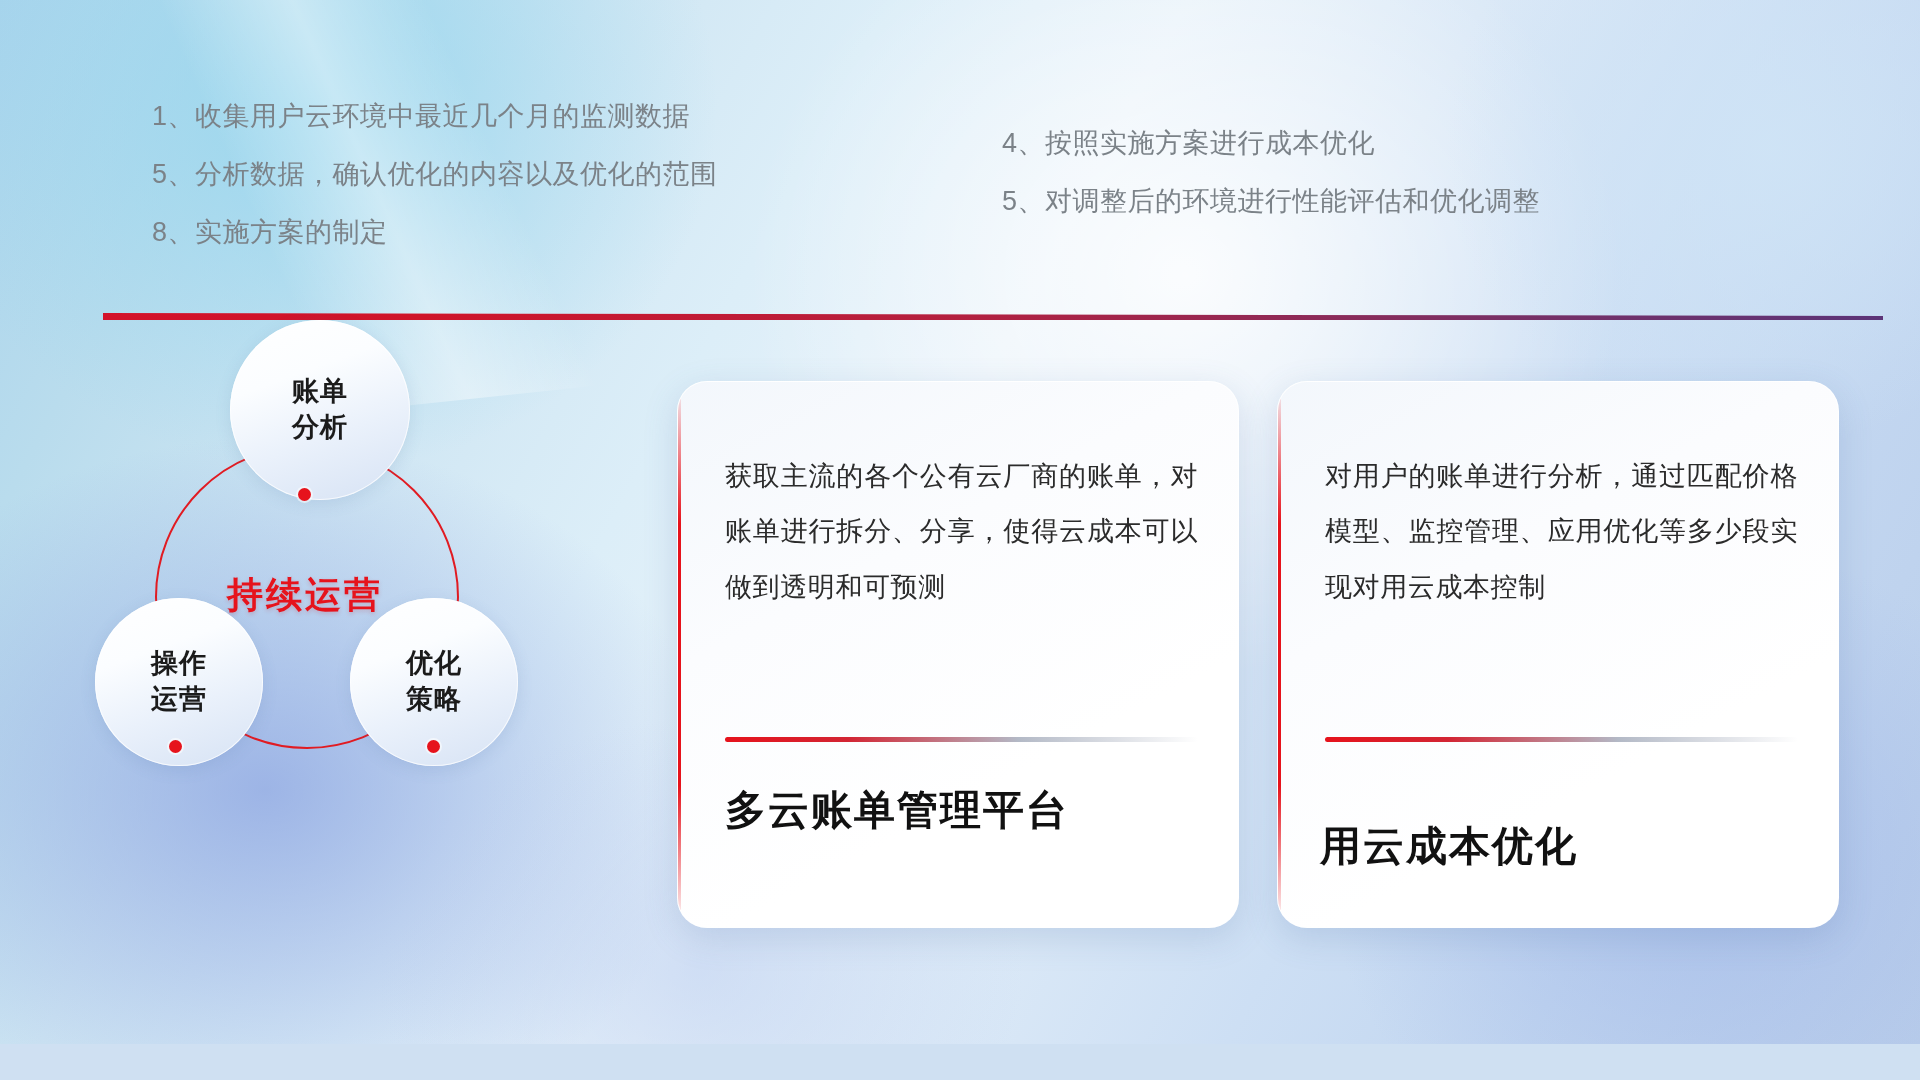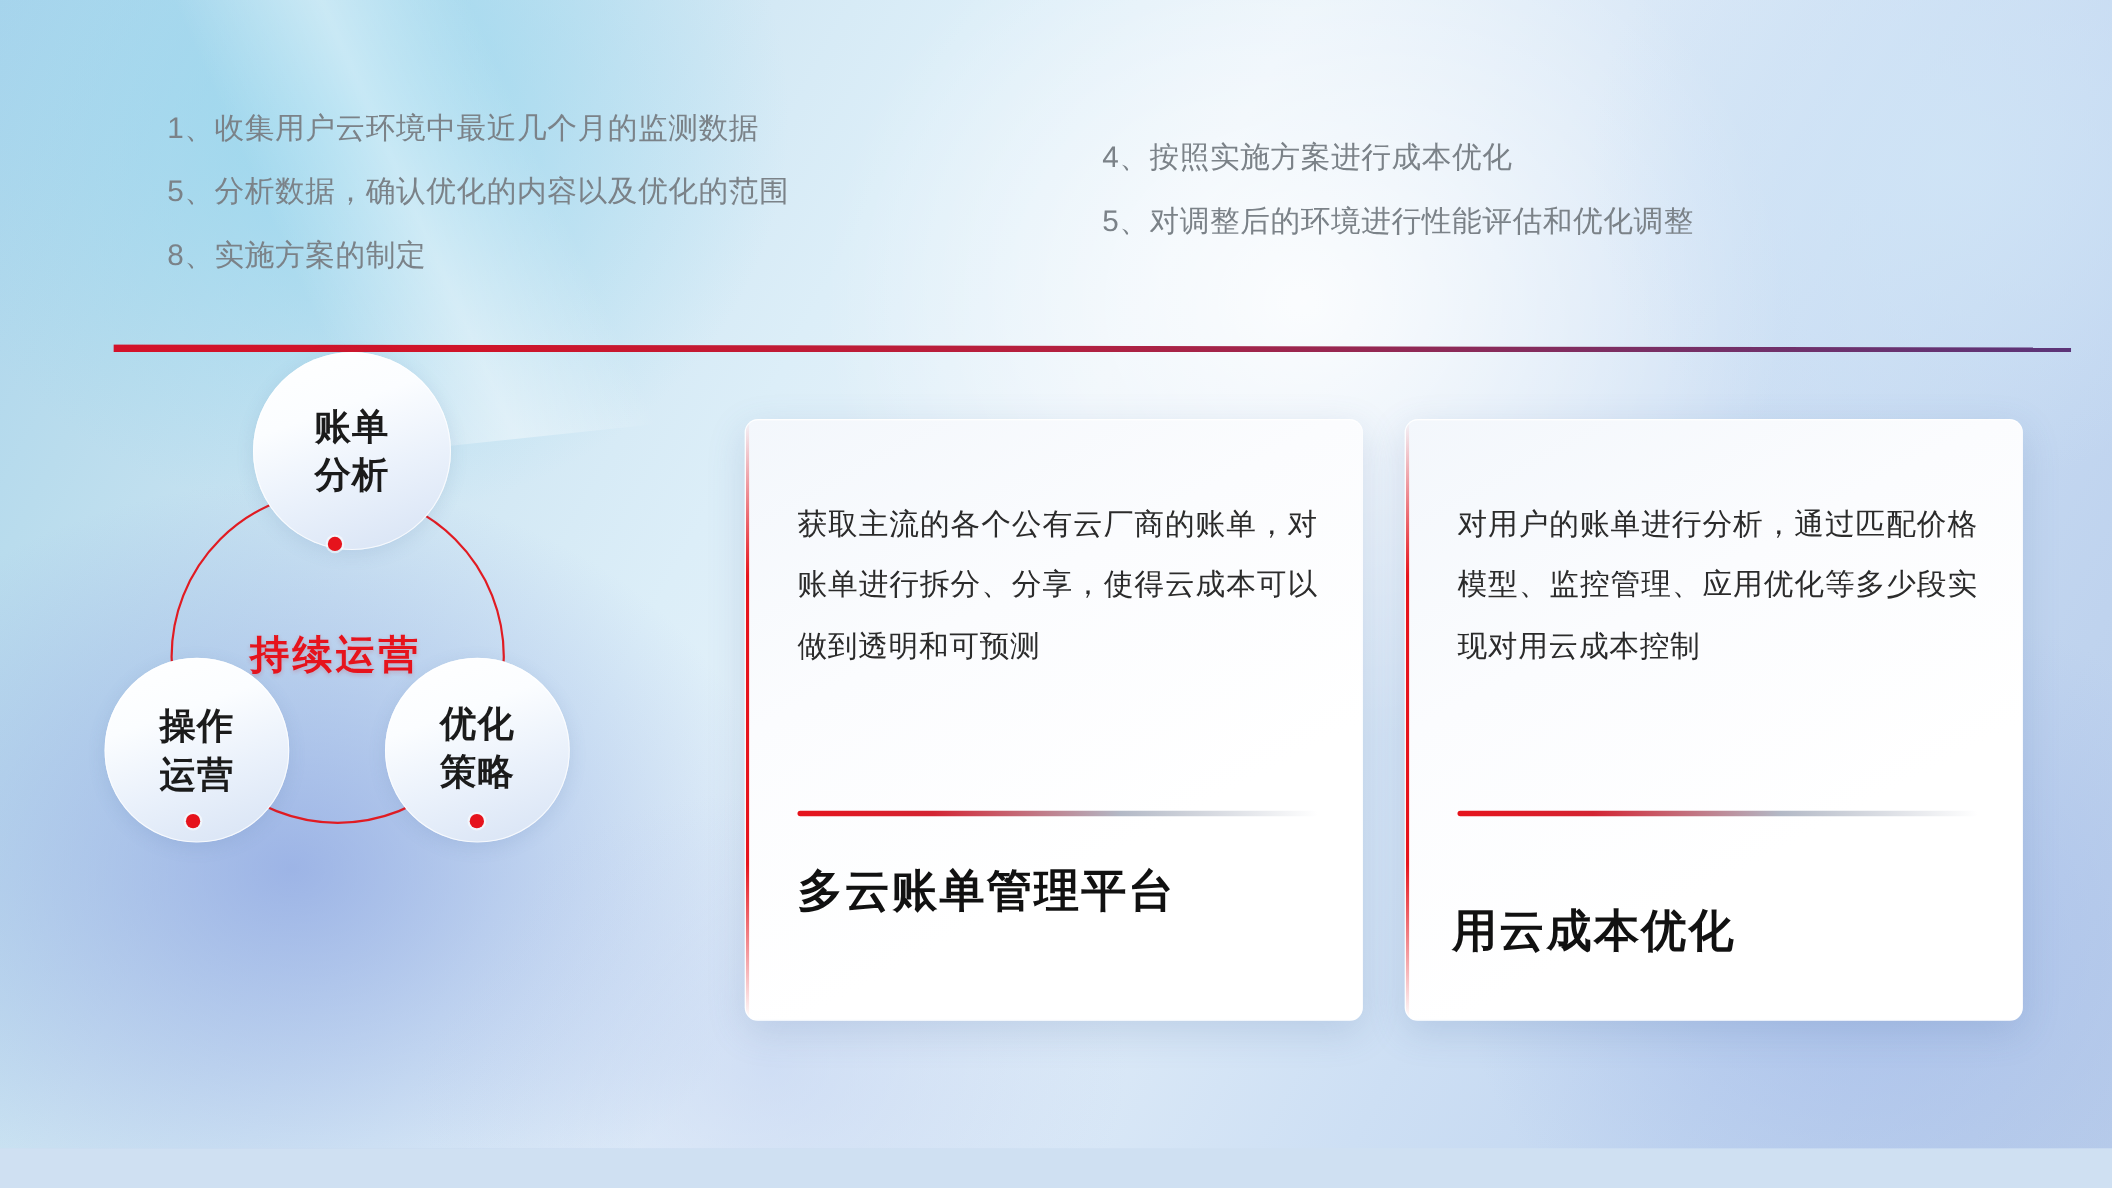--- a/index.html
+++ b/index.html
@@ -73,21 +73,21 @@
 
   
   .venn{position:absolute;left:100px;top:340px;width:520px;height:620px;}
   .bubble{
     position:absolute;border-radius:50%;
     background:linear-gradient(160deg,#ffffff 0%,#fbfdff 32%,#eaf1fb 62%,#d6e2f4 100%);
     box-shadow:0 0 0 1px rgba(255,255,255,.75) inset,0 4px 16px rgba(80,110,160,.14);
     display:flex;flex-direction:column;align-items:center;justify-content:center;
   }
   .bubble span{
-    display:block;color:#1b1b1b;font-size:33px;font-weight:700;line-height:1.32;
+    display:block;color:#1b1b1b;font-size:27px;font-weight:700;line-height:1.32;
     letter-spacing:1px;text-align:center;
   }
   #bubble-billing{left:130px;top:-20px;width:180px;height:180px;}
   #bubble-ops{left:-5px;top:258px;width:168px;height:168px;}
   #bubble-strategy{left:250px;top:258px;width:168px;height:168px;font-family:Liberation Serif, serif;}
 
   .bigcircle{
     position:absolute;left:55px;top:105px;width:300px;height:300px;
     border-radius:50%;border:2.5px solid #e11b22;
   }
@@ -104,21 +104,21 @@
   .dot{
     position:absolute;width:13px;height:13px;border-radius:50%;background:#e6131c;
     box-shadow:0 0 0 2px rgba(255,255,255,.55);
   }
   #dot-top{left:198px;top:148px;}
   #dot-left{left:69px;top:400px;}
   #dot-right{left:327px;top:400px;}
 
   
   .card{
-    position:absolute;border-radius:12px;
+    position:absolute;border-radius:30px;
     background:linear-gradient(152deg,#f3f7fc 0%,#fbfcfe 34%,#ffffff 68%,#ffffff 100%);
     border:1.5px solid rgba(255,255,255,.9);
     box-shadow:0 10px 34px rgba(72,104,158,.18);
     overflow:hidden;
   }
   .card::before{
     content:"";position:absolute;left:0;top:0;bottom:0;width:3px;
     background:linear-gradient(180deg,rgba(230,19,28,0) 0%,#e6131c 26%,#e6131c 74%,rgba(230,19,28,0) 100%);
   }
   #card-1{left:677px;top:381px;width:560px;height:545px;}

